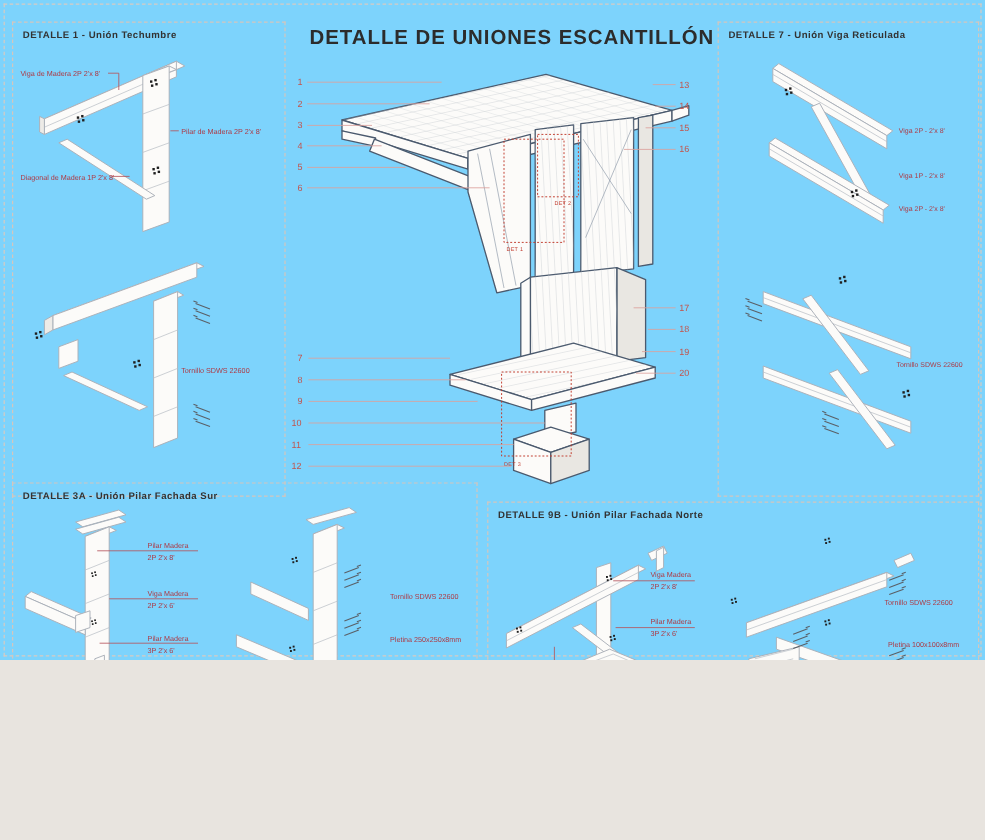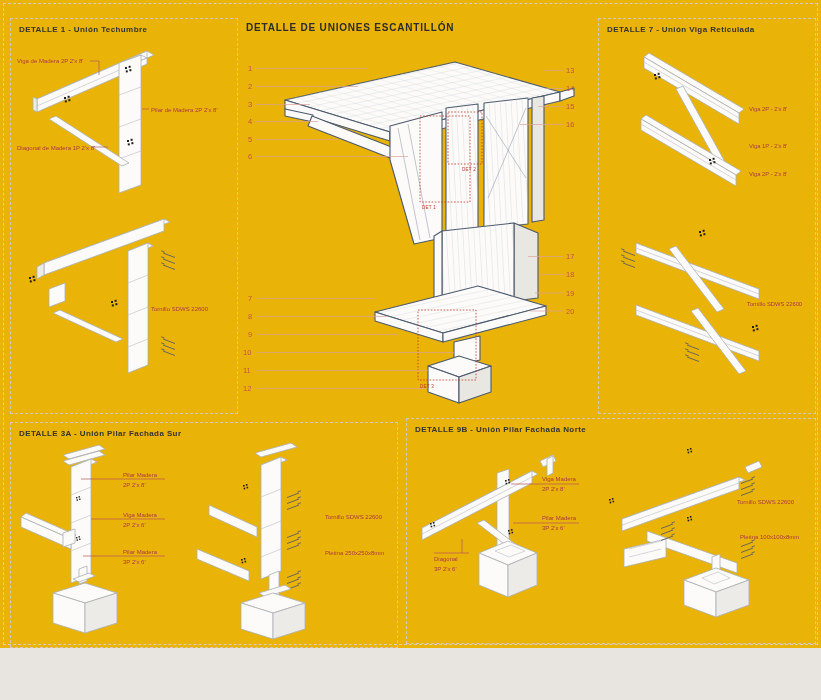--- a/index.html
+++ b/index.html
@@ -1,25 +1,25 @@
 <!DOCTYPE html>
 <html><head>
 <meta charset="utf-8">
 <style>
   html,body{margin:0;padding:0;}
   body{background:#e8e4df;font-family:"Liberation Sans",sans-serif;}
-  .sheet{position:relative;width:821px;height:648px;background:#eab308;overflow:hidden;}
+  .sheet{position:relative;width:821px;height:550px;background:#7dd3fc;overflow:hidden;}
   .outer-border{position:absolute;left:3px;top:3px;right:3px;bottom:3px;border:1px dashed #d8cbc2;pointer-events:none;}
   .panel{position:absolute;border:1px dashed #d4c6bd;background:transparent;}
   .p1{left:10px;top:18px;width:226px;height:394px;}
   .p2{left:598px;top:18px;width:216px;height:394px;}
-  .p3a{left:10px;top:422px;width:386px;height:224px;}
+  .p3a{left:10px;top:402px;width:386px;height:224px;}
   .p3b{left:406px;top:418px;width:408px;height:224px;}
   .ptitle{position:absolute;left:8px;top:6px;font-size:8px;font-weight:700;letter-spacing:.4px;color:#333;white-space:nowrap;}
-  .main-title{position:absolute;left:246px;top:22px;font-size:10px;font-weight:700;letter-spacing:.8px;color:#2c2c2c;white-space:nowrap;}
+  .main-title{position:absolute;left:258px;top:22px;font-size:17px;font-weight:700;letter-spacing:.8px;color:#2c2c2c;white-space:nowrap;}
   .panel svg, .center-svg{position:absolute;}
   .center-svg{left:238px;top:48px;}
   .legend{position:absolute;left:0;top:648px;width:821px;height:50px;}
   .leg-col{position:absolute;top:3px;}
   .leg-item{font-size:6.8px;line-height:11.2px;color:#555;white-space:nowrap;}
   
   svg{display:block;}
   .rlab{font-size:6px;fill:#ad3a45;font-family:"Liberation Sans",sans-serif;}
   .rlab2{font-size:5.8px;fill:#ad3a45;font-family:"Liberation Sans",sans-serif;}
   .co{font-size:7.5px;fill:#c2554d;font-family:"Liberation Sans",sans-serif;}

